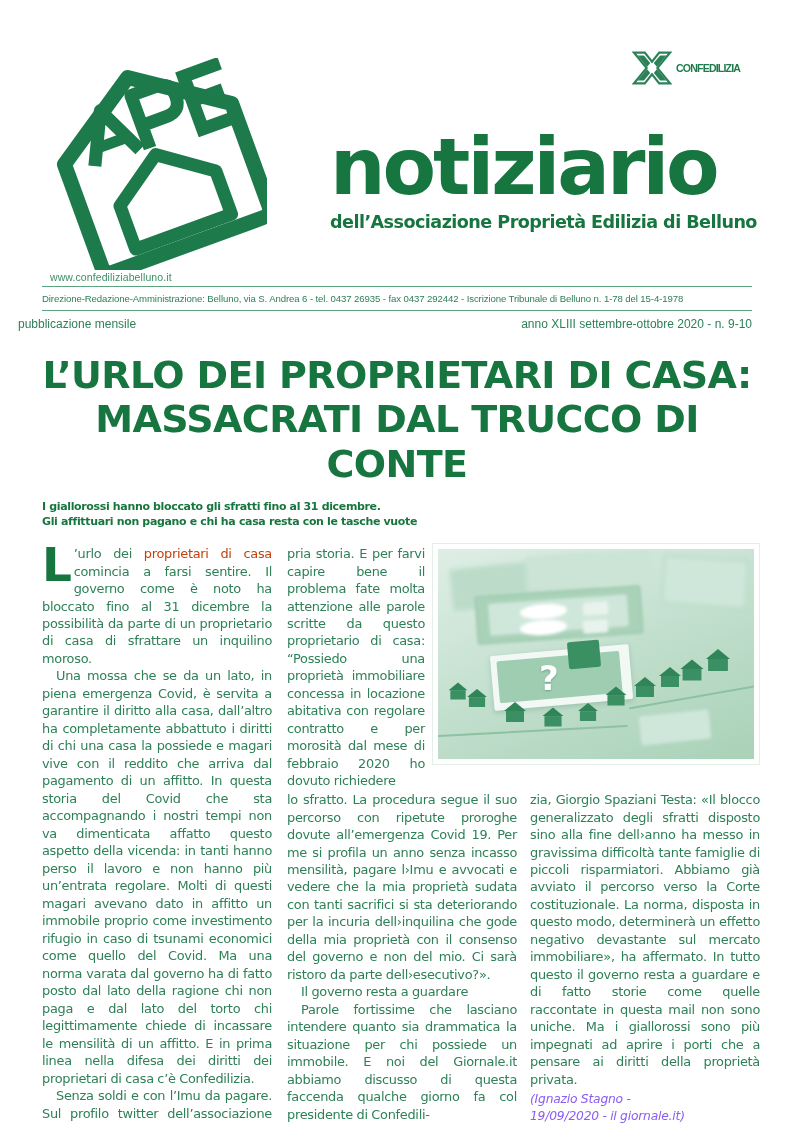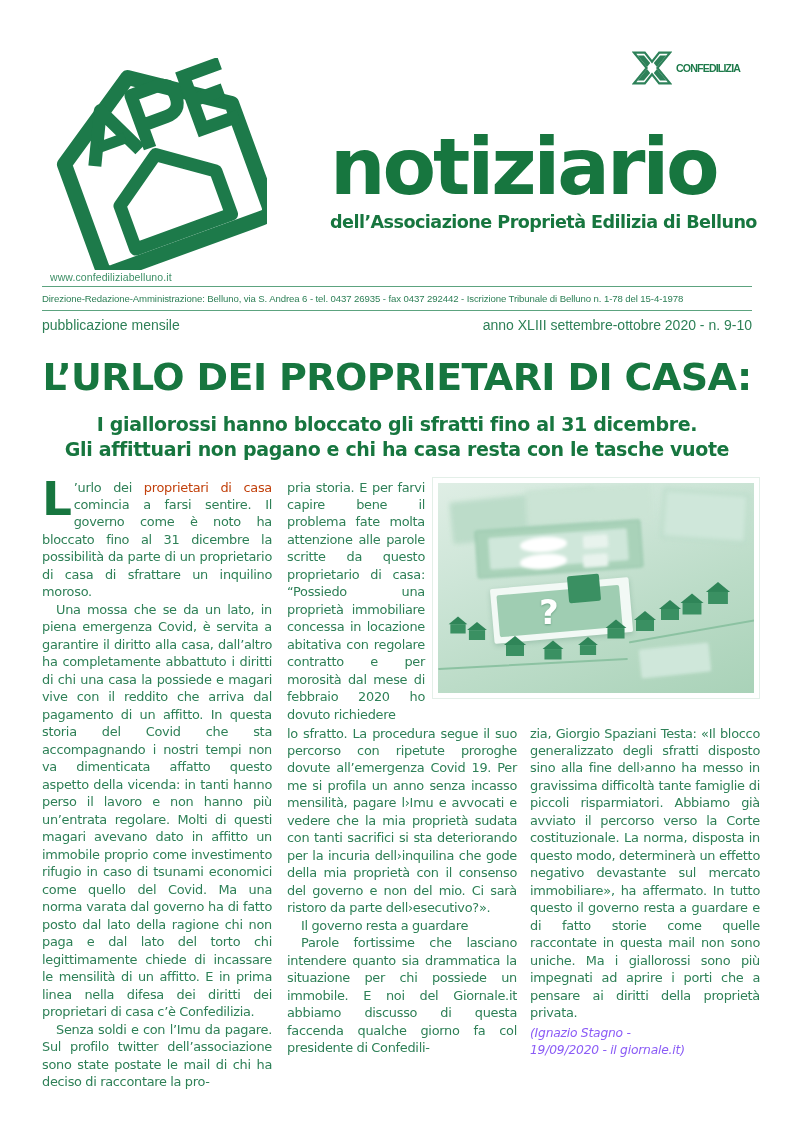--- a/index.html
+++ b/index.html
@@ -48,36 +48,36 @@
   .rule{height:1px;background:#5ca37f;margin:0 42px;}
   .rule.top{margin-top:8px;}
   .infobar{padding:4px 42px 3px 42px;}
   .infoline{
     font-size:9.6px;color:#2e8057;line-height:1.62;
     display:flex;justify-content:space-between;white-space:nowrap;
   }
   .infoline .left{letter-spacing:-0.1px;}
   .infoline .right{letter-spacing:-0.1px;}
   .pubbar{
-    padding:6px 42px 0 42px;
+    padding:6px 42px 0 18px;
     display:flex;justify-content:space-between;
-    font-size:14px;color:#2e8057;white-space:nowrap;
+    font-size:12px;color:#2e8057;white-space:nowrap;
   }
 
   
   .headline{
     margin:22px 42px 0 42px;text-align:center;
     color:#17763f;font-family:"DejaVu Sans",sans-serif;
     font-weight:bold;font-size:38px;line-height:1.18;
     letter-spacing:-0.6px;
   }
   .subhead{
-    margin:13px 42px 0 42px;text-align:center;
+    margin:13px 42px 0 42px;
     color:#17763f;font-family:"DejaVu Sans",sans-serif;
-    font-weight:bold;font-size:19px;line-height:1.32;
+    font-weight:bold;font-size:11px;line-height:1.32;
     letter-spacing:-0.35px;
   }
 
   
   .body-area{position:relative;margin:16px 42px 0 42px;height:560px;}
 
   .col{
     position:absolute;top:0;
     font-size:12.9px;line-height:1.355;
     color:#2e8057;text-align:justify;
@@ -184,20 +184,21 @@
   </div>
   <div class="rule"></div>
 
   <div class="pubbar">
     <span>pubblicazione mensile</span>
     <span>anno XLIII  settembre-ottobre 2020 - n. 9-10</span>
   </div>
 
   <div class="headline">
     <div>L’URLO DEI PROPRIETARI DI CASA:</div>
+    <div>MASSACRATI DAL TRUCCO DI CONTE</div>
   </div>
   <div class="subhead">
     <div>I giallorossi hanno bloccato gli sfratti fino al 31 dicembre.</div>
     <div>Gli affittuari non pagano e chi ha casa resta con le tasche vuote</div>
   </div>
 
   <div class="body-area">
 
     <div class="photo">
       <div class="photo-inner">

